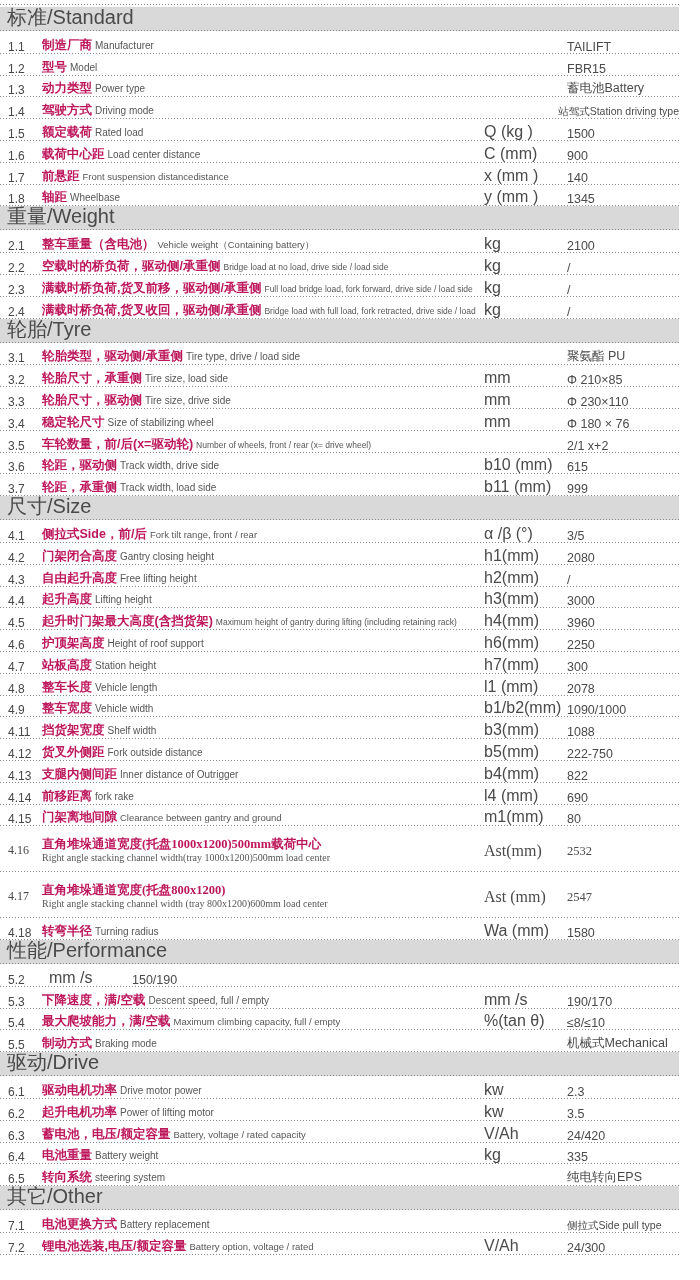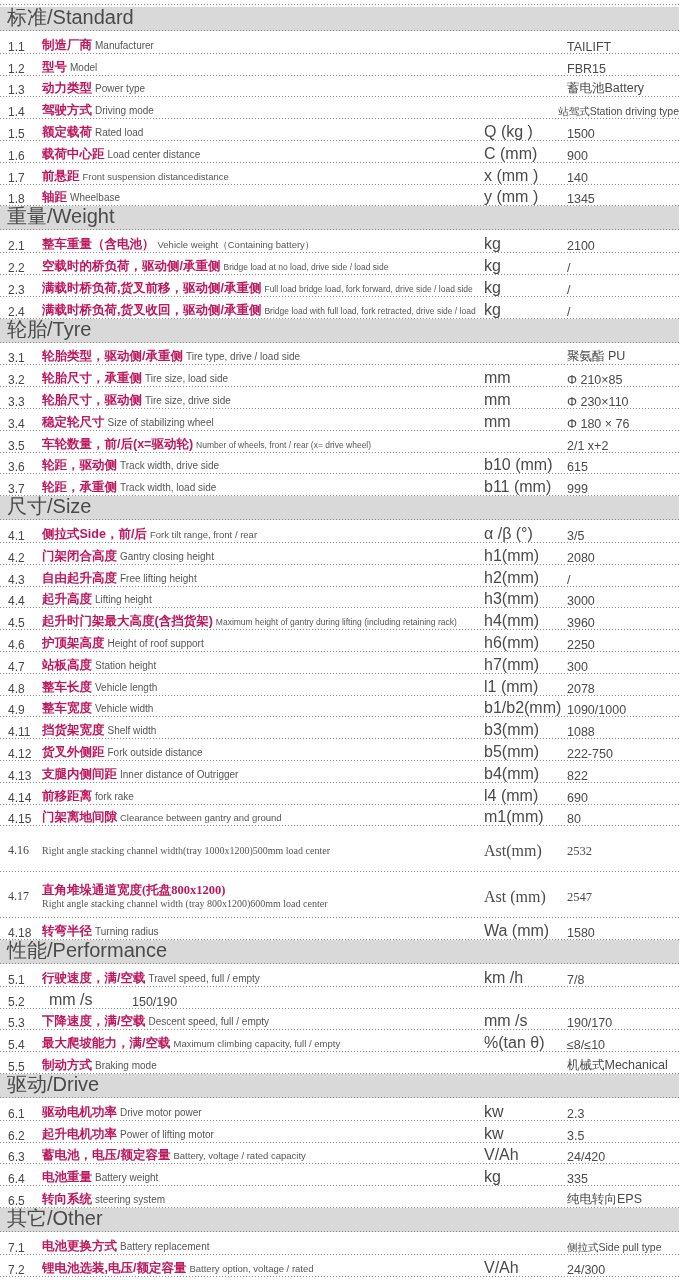--- a/index.html
+++ b/index.html
@@ -242,20 +242,21 @@
       </div>
       <div class="row">
         <div class="num">4.15</div>
         <div class="label"><span class="zh">门架离地间隙</span><span class="en en-s">Clearance between gantry and ground</span></div>
         <div class="unit">m1(mm)</div>
         <div class="value">80</div>
       </div>
       <div class="row two-line">
         <div class="num">4.16</div>
         <div class="label">
+          <span class="zh">直角堆垛通道宽度(托盘1000x1200)500mm载荷中心</span>
           <span class="en">Right angle stacking channel width(tray 1000x1200)500mm load center</span>
         </div>
         <div class="unit">Ast(mm)</div>
         <div class="value">2532</div>
       </div>
       <div class="row two-line">
         <div class="num">4.17</div>
         <div class="label">
           <span class="zh">直角堆垛通道宽度(托盘800x1200)</span>
           <span class="en">Right angle stacking channel width (tray 800x1200)600mm load center</span>
@@ -264,26 +265,20 @@
         <div class="value">2547</div>
       </div>
       <div class="row">
         <div class="num">4.18</div>
         <div class="label"><span class="zh">转弯半径</span><span class="en">Turning radius</span></div>
         <div class="unit">Wa (mm)</div>
         <div class="value">1580</div>
       </div>
       <div class="sec-header">性能/Performance</div>
       <div class="row">
-        <div class="num">5.1</div>
-        <div class="label"><span class="zh">行驶速度，满/空载</span><span class="en">Travel speed, full / empty</span></div>
-        <div class="unit">km /h</div>
-        <div class="value">7/8</div>
-      </div>
-      <div class="row">
         <div class="num">5.2</div>
         <div class="unit">mm /s</div>
         <div class="value">150/190</div>
       </div>
       <div class="row">
         <div class="num">5.3</div>
         <div class="label"><span class="zh">下降速度，满/空载</span><span class="en">Descent speed, full / empty</span></div>
         <div class="unit">mm /s</div>
         <div class="value">190/170</div>
       </div>

